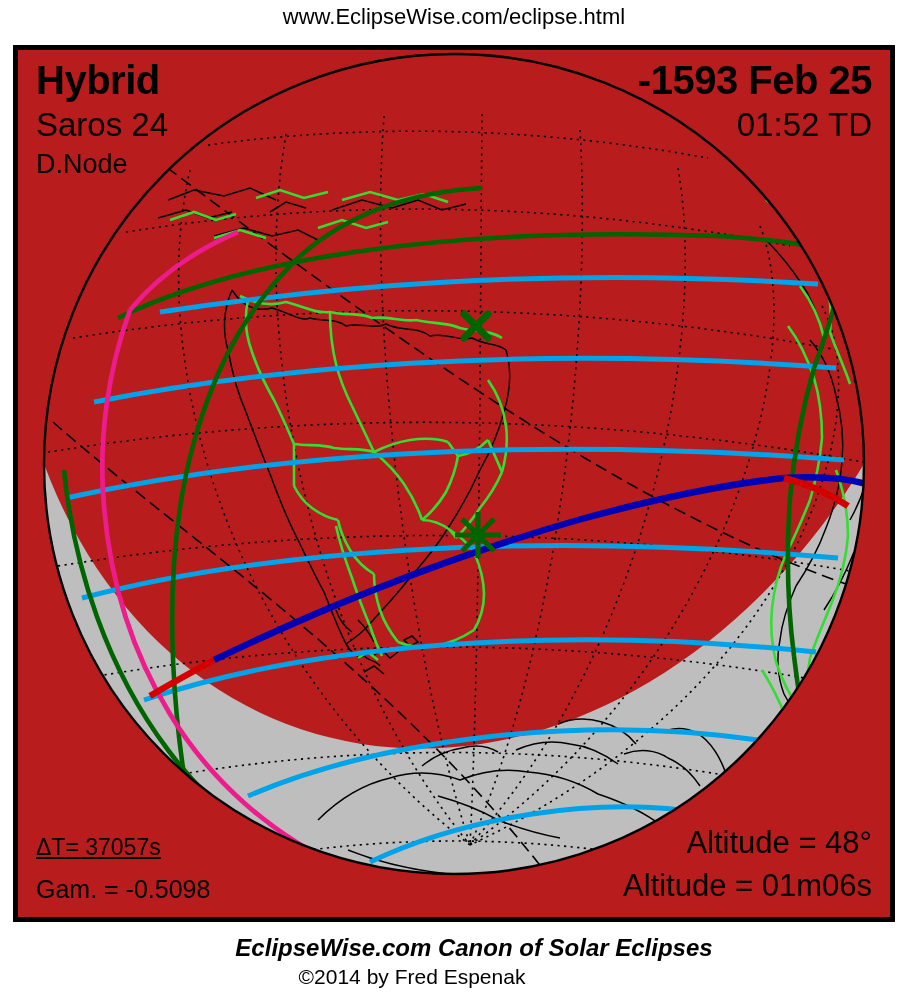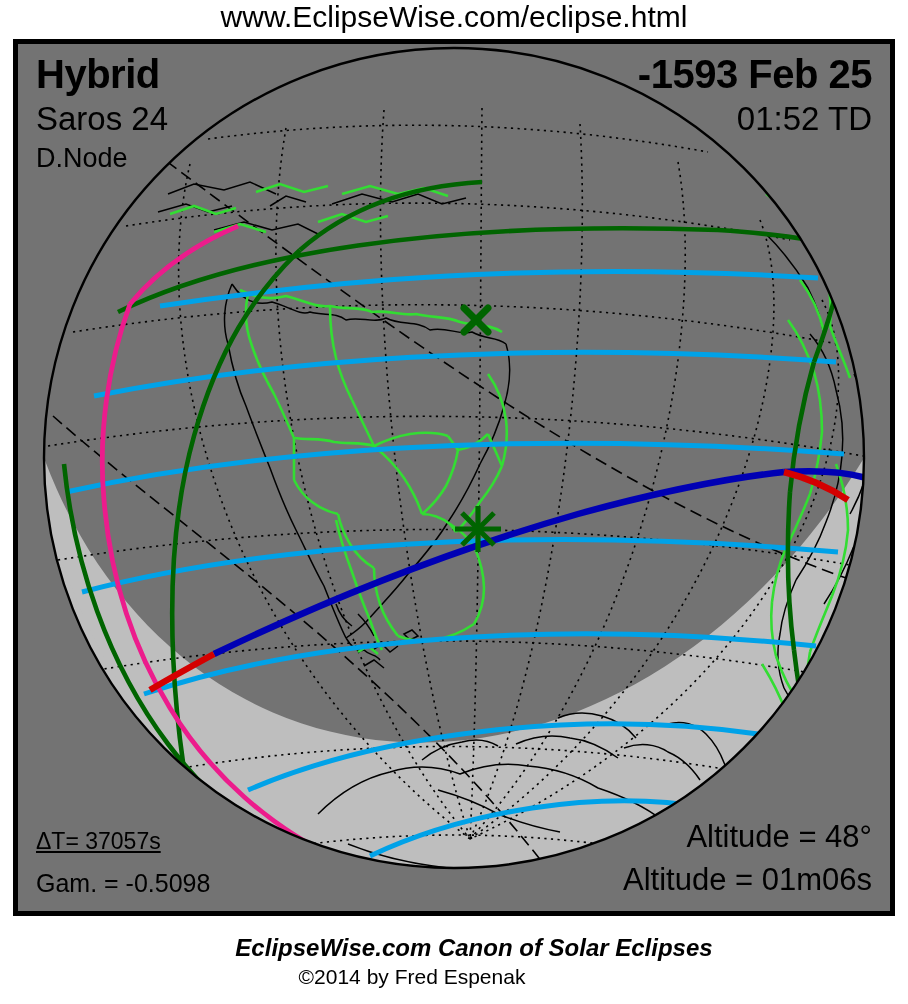--- a/index.html
+++ b/index.html
@@ -1,18 +1,18 @@
 <!DOCTYPE html>
 <html><head>
 <meta charset="utf-8">
 <style>
   html,body{margin:0;padding:0;background:#ffffff;}
   body{width:908px;height:1004px;font-family:"Liberation Sans",sans-serif;color:#000;position:relative;overflow:hidden;}
-  #url-bar{position:absolute;left:0;top:4px;width:908px;text-align:center;font-size:30px;letter-spacing:0px;line-height:26px;}
-  #frame{position:absolute;left:13px;top:39px;width:882px;height:877px;border:5px solid #000;box-sizing:border-box;background:#737373;}
+  #url-bar{position:absolute;left:0;top:4px;width:908px;text-align:center;font-size:22px;letter-spacing:0px;line-height:26px;}
+  #frame{position:absolute;left:13px;top:45px;width:882px;height:877px;border:5px solid #000;box-sizing:border-box;background:#b91c1c;}
   #globe-layer{position:absolute;left:0;top:0;width:872px;height:867px;}
   .hdr{position:absolute;white-space:nowrap;}
   #etype{left:18px;top:8px;font-size:40px;font-weight:bold;letter-spacing:-0.5px;}
   #saros{left:18px;top:56px;font-size:33px;}
   #node{left:18px;top:99px;font-size:27px;}
   #edate{right:18px;top:8px;font-size:40px;font-weight:bold;letter-spacing:-0.5px;text-align:center;}
   #etime{right:18px;top:56px;font-size:33px;text-align:right;}
   #dt{left:18px;bottom:56px;font-size:23px;text-decoration:underline;}
   #gam{left:18px;bottom:13px;font-size:25px;}
   #alt{right:18px;bottom:56px;font-size:31px;text-align:right;}

